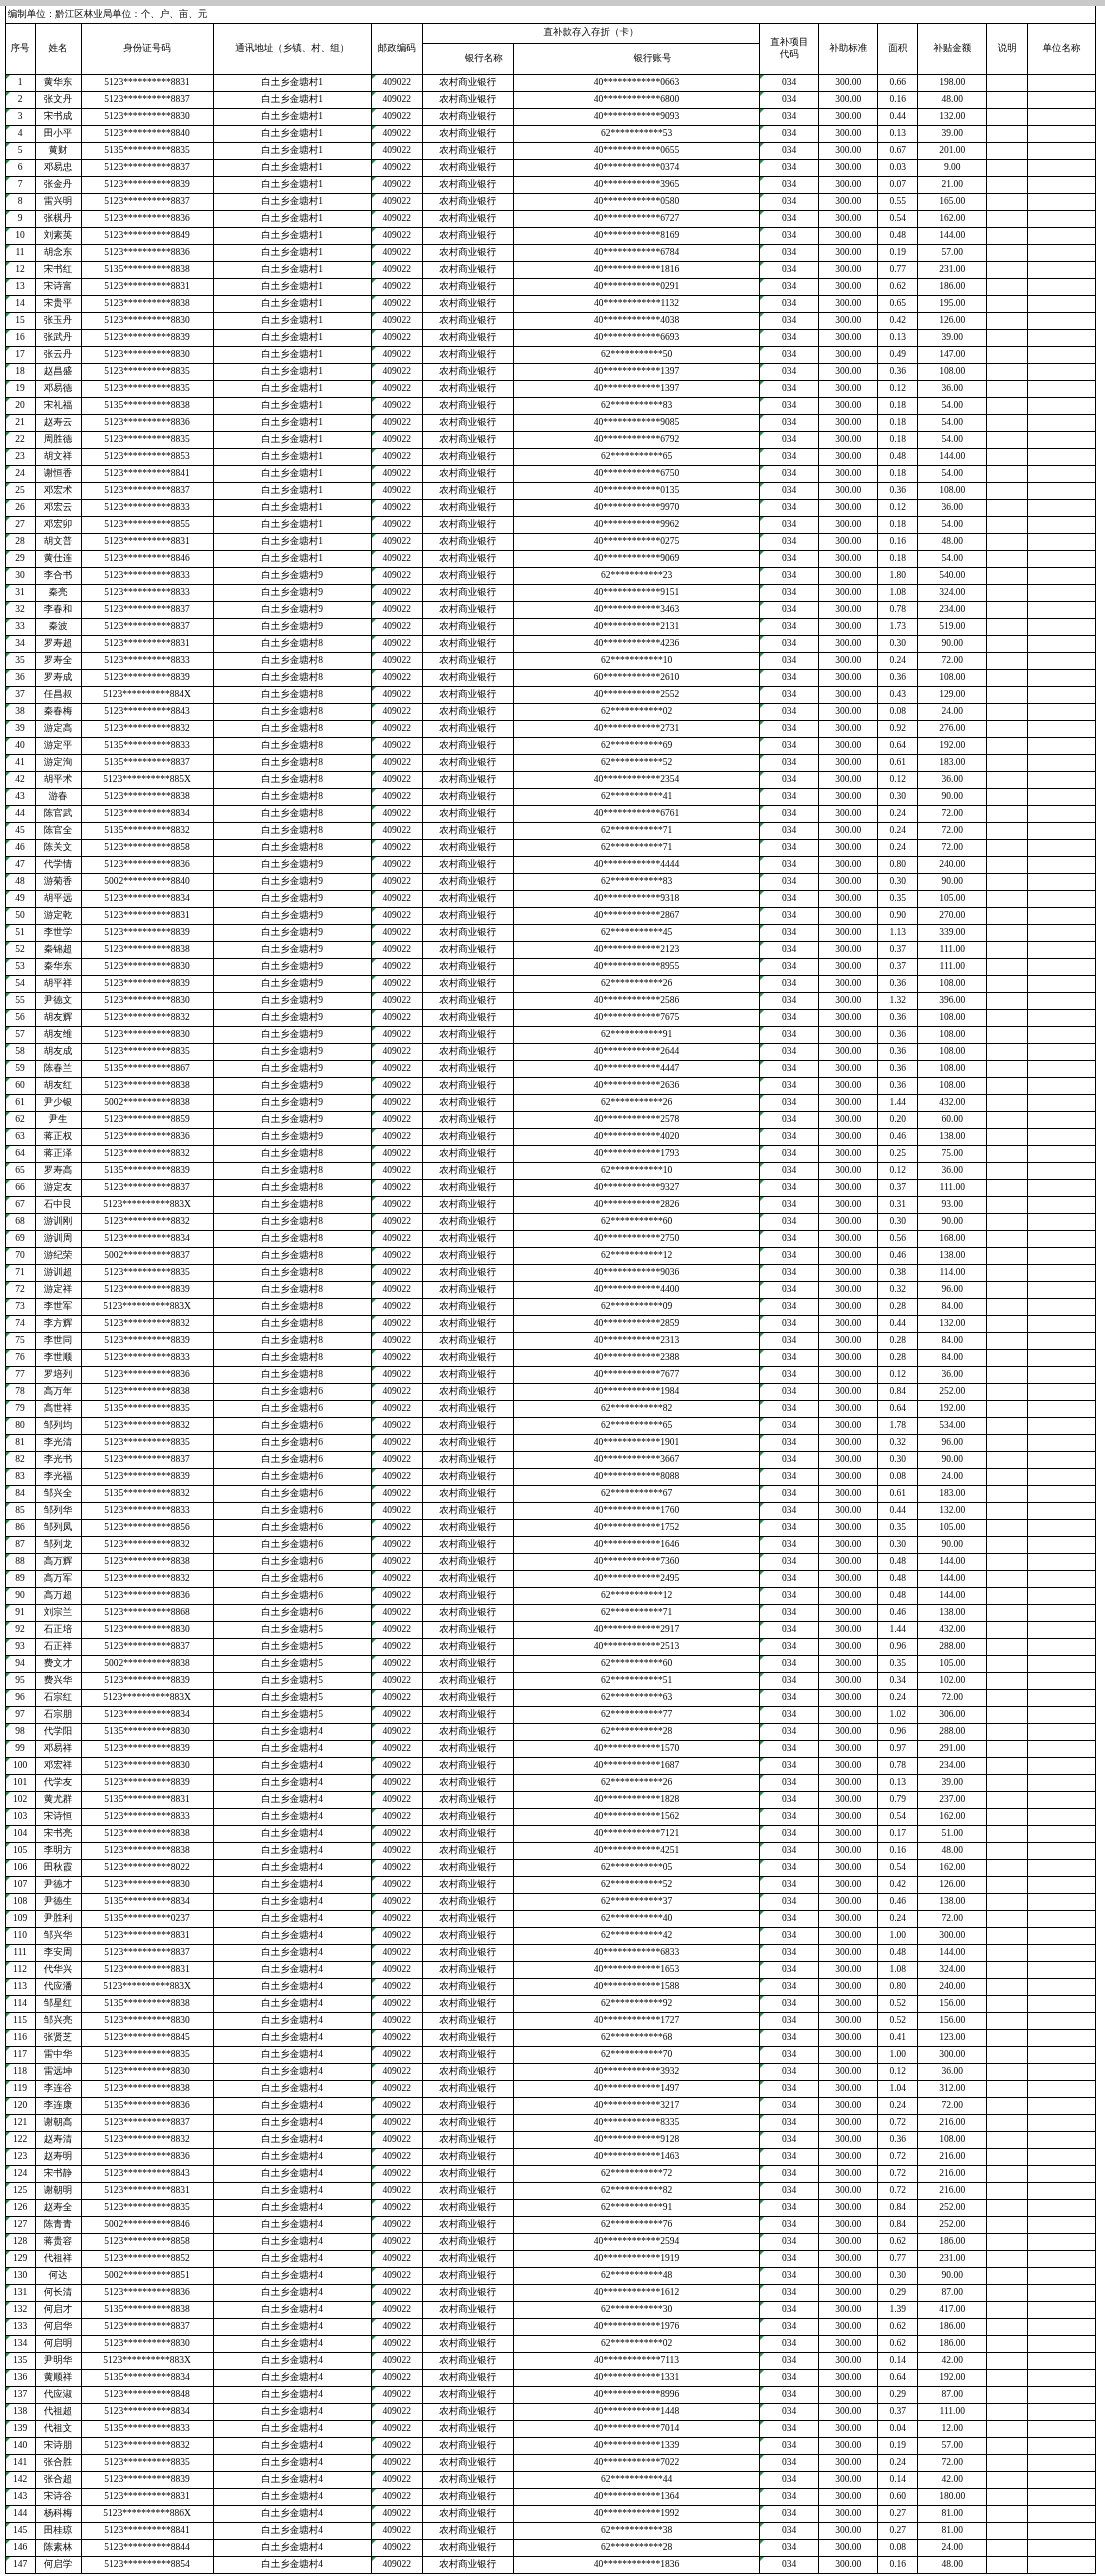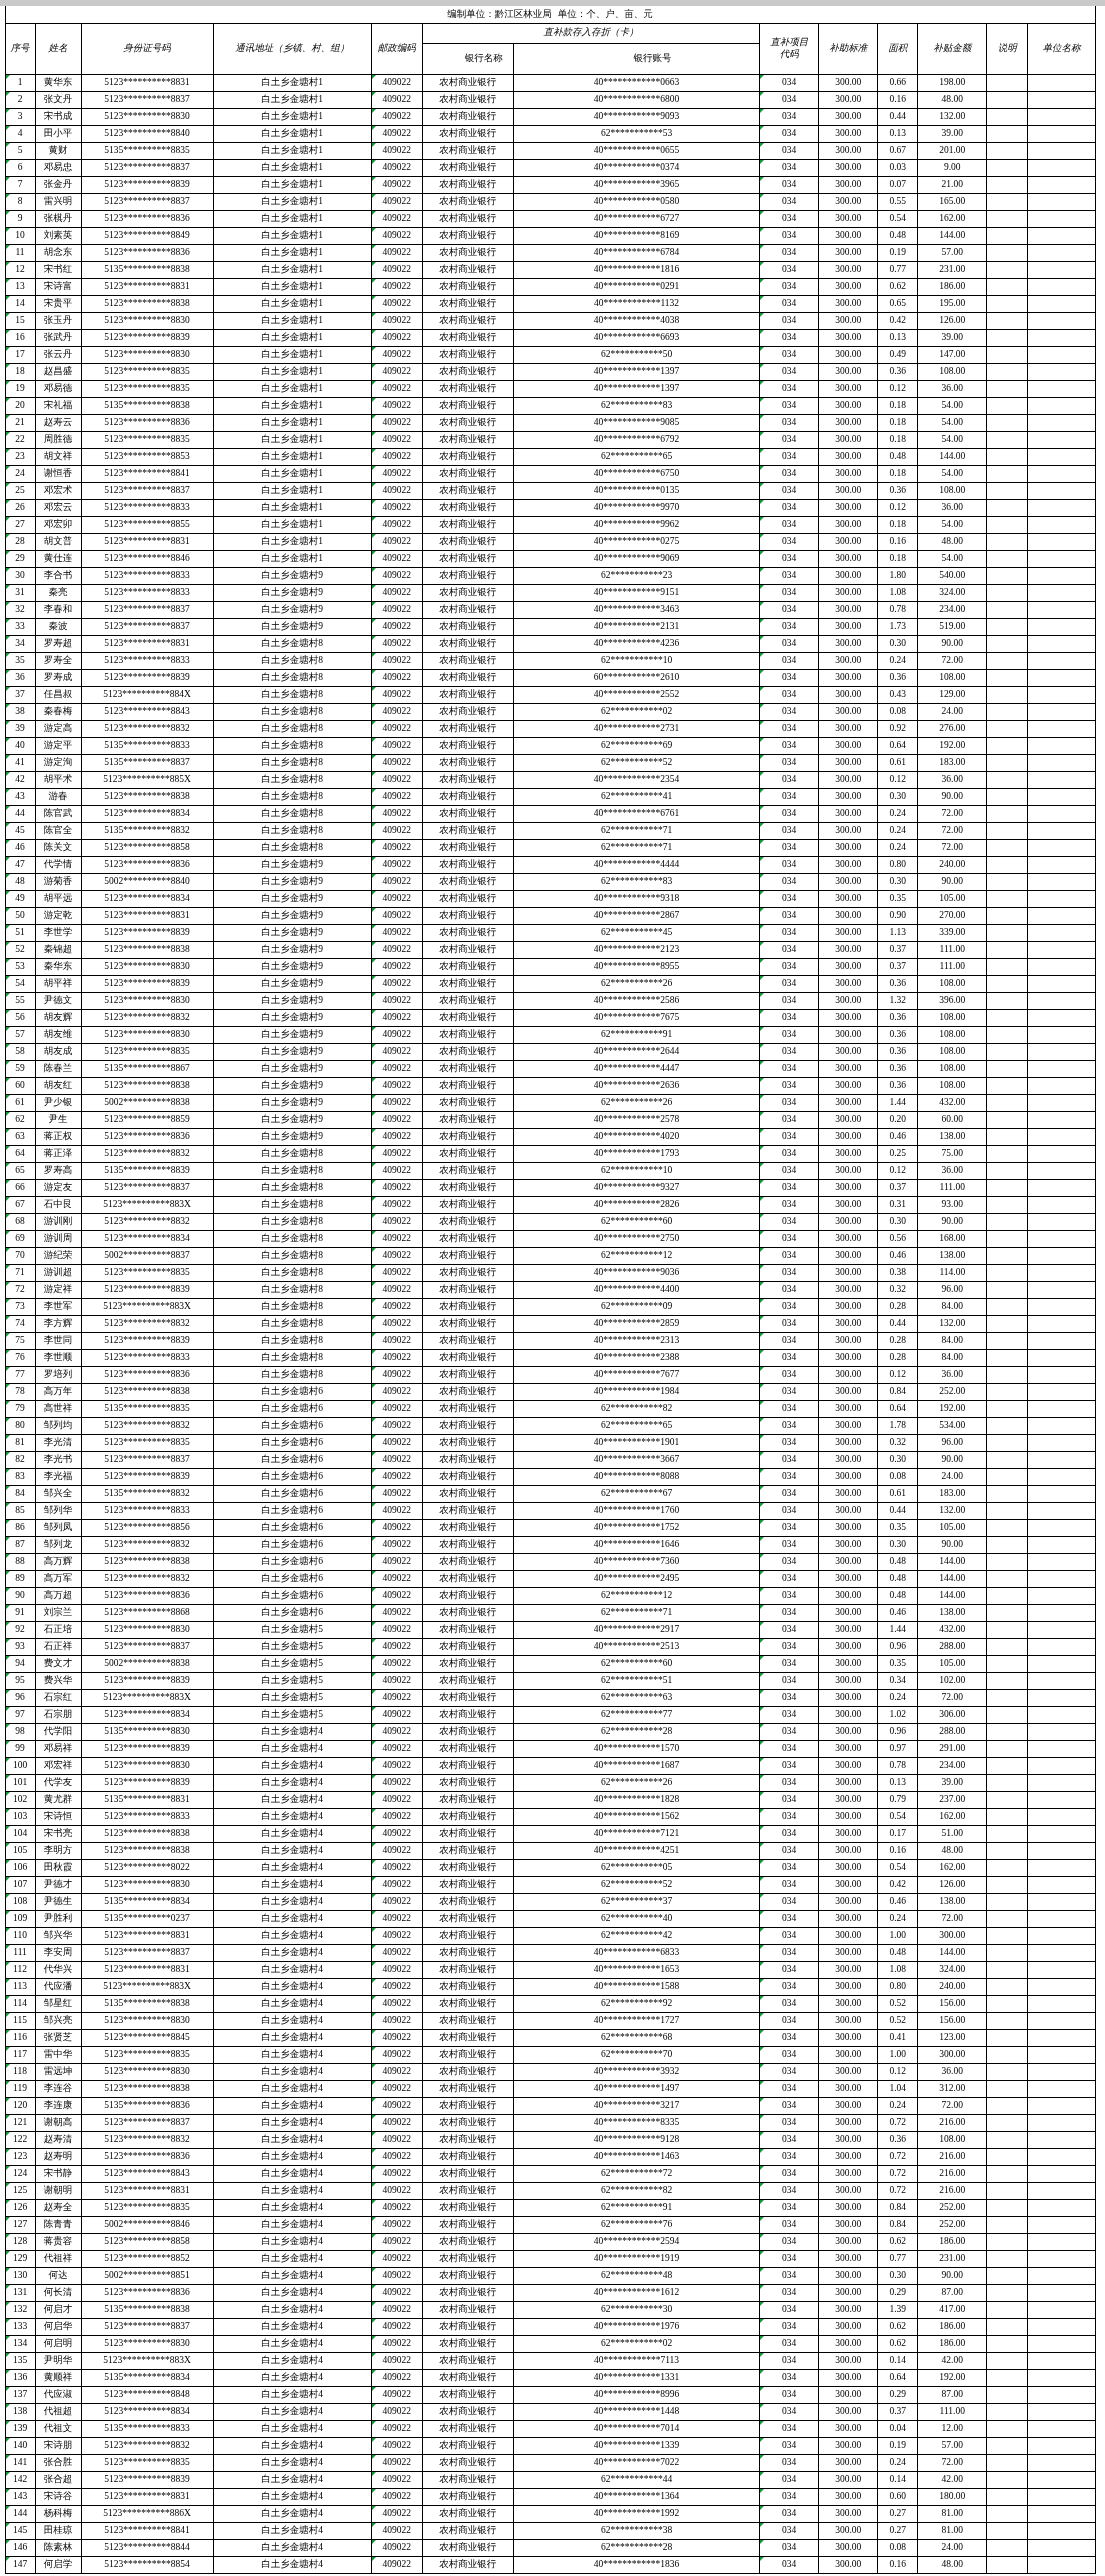--- a/index.html
+++ b/index.html
@@ -9,32 +9,32 @@
   }
   .top-strip{width:1106px;height:5.6px;background:#c9c9c9;}
   .sheet{width:1091px;margin-left:4.5px;}
   .sheet-head{border-left:0.6px solid #000;border-right:0.6px solid #000;}
   .title-row{
     height:32px;line-height:32px;text-align:center;
     font-size:17px;font-weight:bold;letter-spacing:0.6px;
     border-bottom:0.6px solid #000;
   }
   .meta-row{
-    height:17px;line-height:17px;display:flex;justify-content:center;
-    font-size:9.5px;padding:0 2.2px;gap:6px;
+    height:17px;line-height:17px;display:flex;justify-content:flex-start;
+    font-size:9.5px;padding:0 2.2px;
   }
   table{border-collapse:collapse;table-layout:fixed;width:1091px;border:1.1px solid #000;}
   th,td{
     border:0.6px solid #000;text-align:center;vertical-align:middle;
     font-size:9.5px;font-weight:normal;padding:0 1.1px;overflow:hidden;white-space:nowrap;
     position:relative;
   }
   thead th{white-space:normal;line-height:1.25;}
   thead tr.sub th{height:30px;}
-  thead tr.main th{height:19px;font-style:italic;}
+  thead tr.main th{height:19px;}
   thead tr.sub th{border-bottom:1.1px solid #000;padding-left:33px;}
   th.group-deposit{border-bottom:1.1px solid #000;}
   th.col-code .wrap{display:inline-block;width:40px;}
   tbody td{height:15.7px;line-height:15.7px;}
   tbody tr{height:17px;}
   .tri::before{
     content:"";position:absolute;top:0;left:0;
     border-top:4.5px solid #1a9641;border-right:4.5px solid transparent;
   }
 </style>

